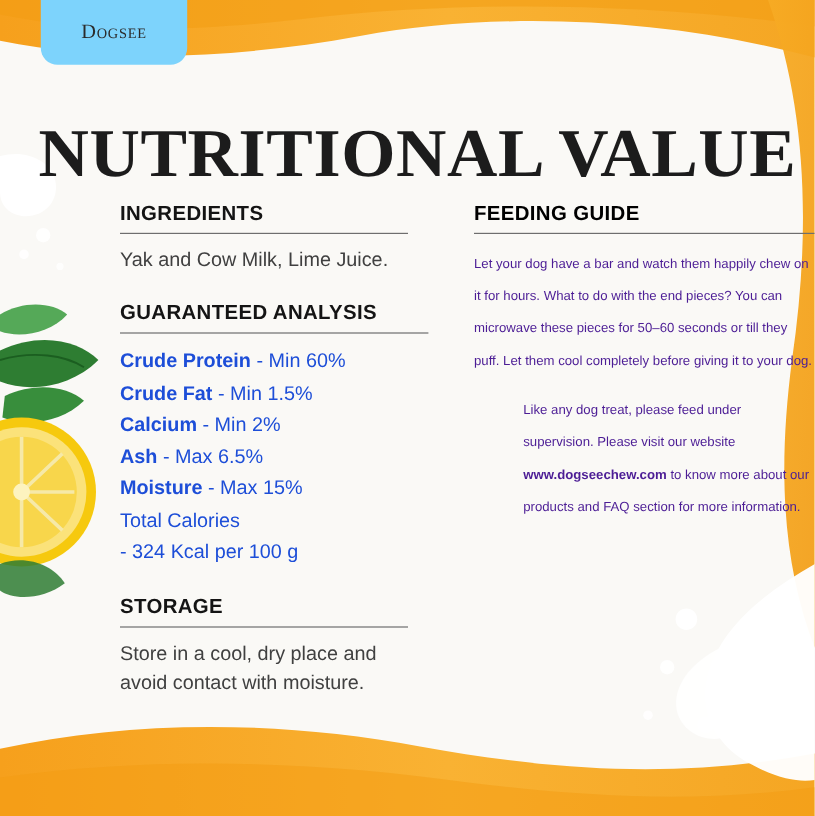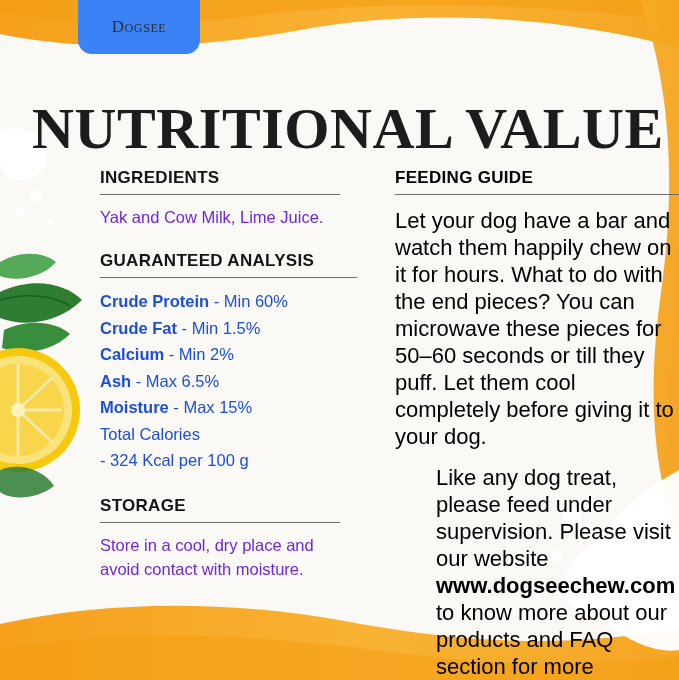--- a/index.html
+++ b/index.html
@@ -31,28 +31,27 @@
     height: 680px;
   }
 
   
   .logo-tab {
     position: absolute;
     left: 34px;
     top: 0;
     width: 122px;
     height: 54px;
-    background: #3b82f6;
+    background: #7dd3fc;
     border-bottom-left-radius: 14px;
     border-bottom-right-radius: 14px;
     display: flex;
     align-items: center;
     justify-content: center;
     z-index: 6;
-    margin-left: 44px;
   }
   .logo-text {
     font-family: "Liberation Serif", serif;
     font-size: 17px;
     letter-spacing: 0.6px;
     color: #2b2b2b;
     font-variant: small-caps;
     white-space: nowrap;
   }
 
@@ -104,21 +103,21 @@
     padding-bottom: 6px;
     margin-bottom: 10px;
   }
   .sec-head.rule-short {
     width: 240px;
   }
 
   .body-text {
     font-size: 16.5px;
     line-height: 24px;
-    color: #6d28d9;
+    color: #404040;
   }
 
   .block {
     margin-bottom: 22px;
   }
 
   .ga-list {
     list-style: none;
     margin: 0;
     padding: 0;
@@ -126,23 +125,23 @@
   .ga-list li {
     font-size: 16.5px;
     line-height: 26.5px;
     color: #1d4ed8;
   }
   .ga-list li b {
     font-weight: bold;
   }
 
   .right-para {
-    font-size: 22px;
+    font-size: 11px;
     line-height: 27px;
-    color: #000000;
+    color: #4c1d95;
     margin: 0 0 14px 0;
   }
   .right-para:last-child {
     margin-bottom: 0;
     margin-left: 41px;
   }
   .site {
     font-weight: bold;
   }
 

